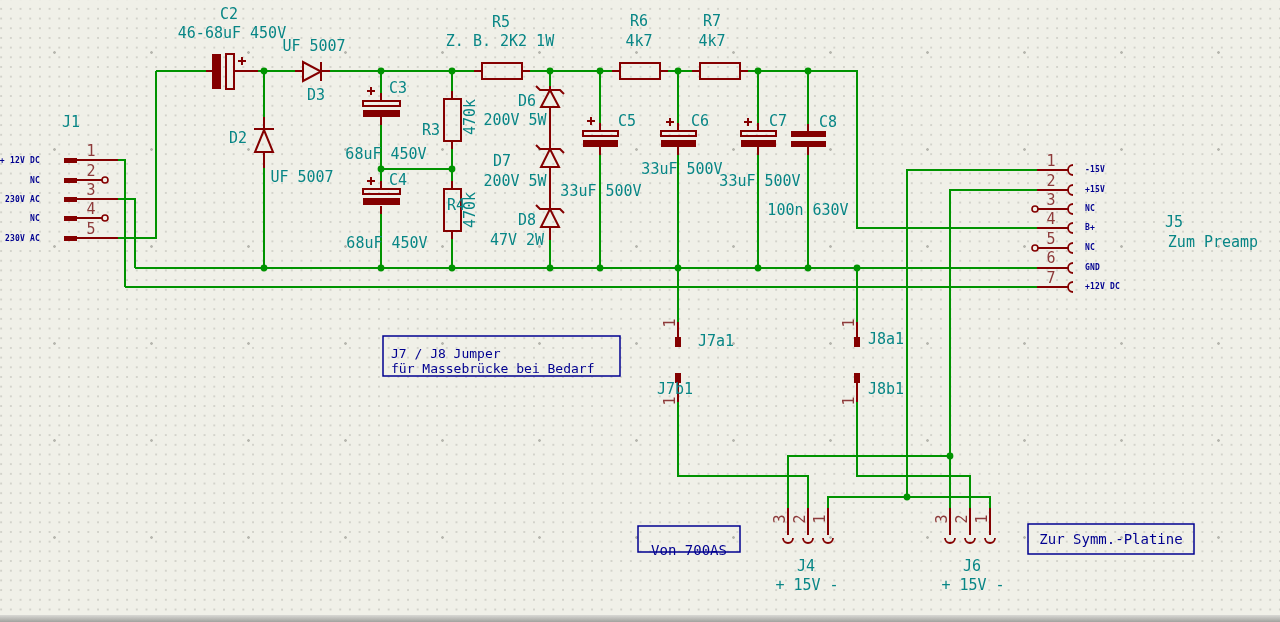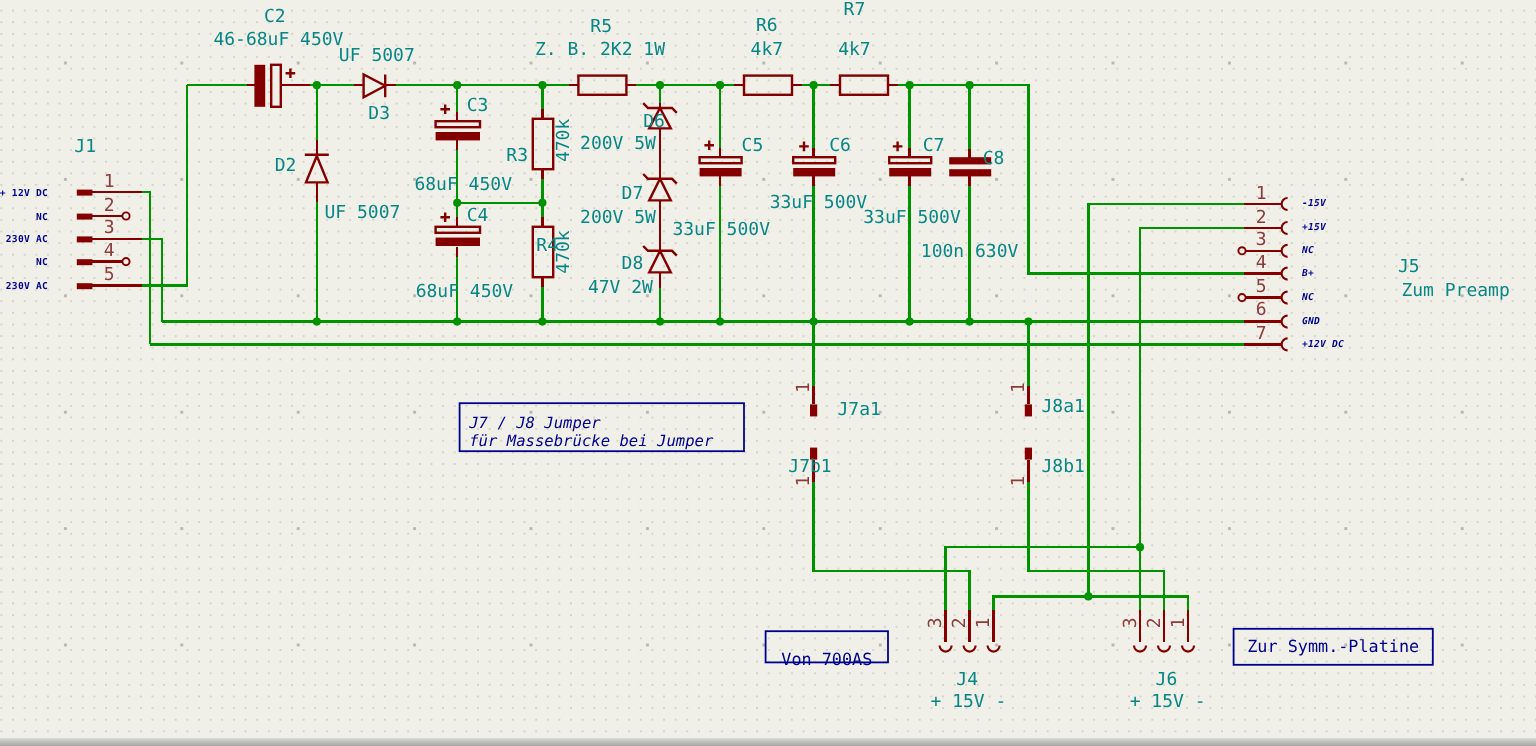--- a/index.html
+++ b/index.html
@@ -12,21 +12,21 @@
     background-size:97px 97px,9.7px 9.7px;
     background-position:6px 4px,6px 4px;}
   svg{position:absolute;left:0;top:0;}
   .L{position:absolute;transform:translate(-50%,-50%);white-space:pre;line-height:1;}
   .t{color:#088686;font-size:15px;}            
   .n{color:#8d3a3a;font-size:15px;}            
   .b{color:#000090;font-size:8px;font-weight:700;letter-spacing:.2px;} 
   .nb{color:#000090;font-size:13px;}           
   .nb2{color:#000090;font-size:14px;}
   .rot{transform:translate(-50%,-50%) rotate(-90deg);}
-  .al{transform:translate(0,-50%);font-style:italic;}
+  .al{transform:translate(0,-50%);}
   .ar{transform:translate(-100%,-50%);}
   #window-edge{position:absolute;left:0;bottom:0;width:100%;height:7px;
     background:linear-gradient(#d9d9d5,#a2a29e);}
 </style>
 </head>
 <body>
 
 <div id="stage">
   <div id="grid"></div>
 
@@ -199,35 +199,35 @@
   <div class="L t" style="left:398px;top:180px">C4</div>
   <div class="L t" style="left:387px;top:243px">68uF 450V</div>
   <div class="L t" style="left:431px;top:130px">R3</div>
   <div class="L t rot" style="left:470px;top:117px">470k</div>
   <div class="L t" style="left:456px;top:205px">R4</div>
   <div class="L t rot" style="left:470px;top:210px">470k</div>
   <div class="L t" style="left:501px;top:22px">R5</div>
   <div class="L t" style="left:500px;top:41px">Z. B. 2K2 1W</div>
   <div class="L t" style="left:639px;top:21px">R6</div>
   <div class="L t" style="left:639px;top:41px">4k7</div>
-  <div class="L t" style="left:712px;top:8px">R7</div>
+  <div class="L t" style="left:712px;top:21px">R7</div>
   <div class="L t" style="left:712px;top:41px">4k7</div>
-  <div class="L t" style="left:545px;top:101px">D6</div>
+  <div class="L t" style="left:527px;top:101px">D6</div>
   <div class="L t" style="left:515px;top:120px">200V 5W</div>
-  <div class="L t" style="left:527px;top:161px">D7</div>
+  <div class="L t" style="left:502px;top:161px">D7</div>
   <div class="L t" style="left:515px;top:181px">200V 5W</div>
   <div class="L t" style="left:527px;top:220px">D8</div>
   <div class="L t" style="left:517px;top:240px">47V 2W</div>
   <div class="L t" style="left:627px;top:121px">C5</div>
   <div class="L t" style="left:601px;top:191px">33uF 500V</div>
   <div class="L t" style="left:700px;top:121px">C6</div>
   <div class="L t" style="left:682px;top:169px">33uF 500V</div>
   <div class="L t" style="left:778px;top:121px">C7</div>
   <div class="L t" style="left:760px;top:181px">33uF 500V</div>
-  <div class="L t" style="left:828px;top:132px">C8</div>
+  <div class="L t" style="left:828px;top:122px">C8</div>
   <div class="L t" style="left:808px;top:210px">100n 630V</div>
 
   <div class="L t" style="left:71px;top:122px">J1</div>
   <div class="L n" style="left:91px;top:151px">1</div>
   <div class="L n" style="left:91px;top:171px">2</div>
   <div class="L n" style="left:91px;top:190px">3</div>
   <div class="L n" style="left:91px;top:209px">4</div>
   <div class="L n" style="left:91px;top:229px">5</div>
   <div class="L b ar" style="left:40px;top:161px">+ 12V DC</div>
   <div class="L b ar" style="left:40px;top:181px">NC</div>
@@ -266,18 +266,18 @@
   <div class="L n rot" style="left:780px;top:519px">3</div>
   <div class="L n rot" style="left:800px;top:519px">2</div>
   <div class="L n rot" style="left:820px;top:519px">1</div>
   <div class="L t" style="left:972px;top:566px">J6</div>
   <div class="L t" style="left:973px;top:585px">+ 15V -</div>
   <div class="L n rot" style="left:942px;top:519px">3</div>
   <div class="L n rot" style="left:962px;top:519px">2</div>
   <div class="L n rot" style="left:982px;top:519px">1</div>
 
   <div class="L nb al" style="left:391px;top:353px">J7 / J8 Jumper</div>
-  <div class="L nb al" style="left:391px;top:368px">für Massebrücke bei Jumper</div>
+  <div class="L nb al" style="left:391px;top:368px">für Massebrücke bei Bedarf</div>
   <div class="L nb2" style="left:689px;top:550px">Von 700AS</div>
   <div class="L nb2" style="left:1111px;top:539px">Zur Symm.-Platine</div>
 
   <div id="window-edge"></div>
 </div>
 
 </body></html>

